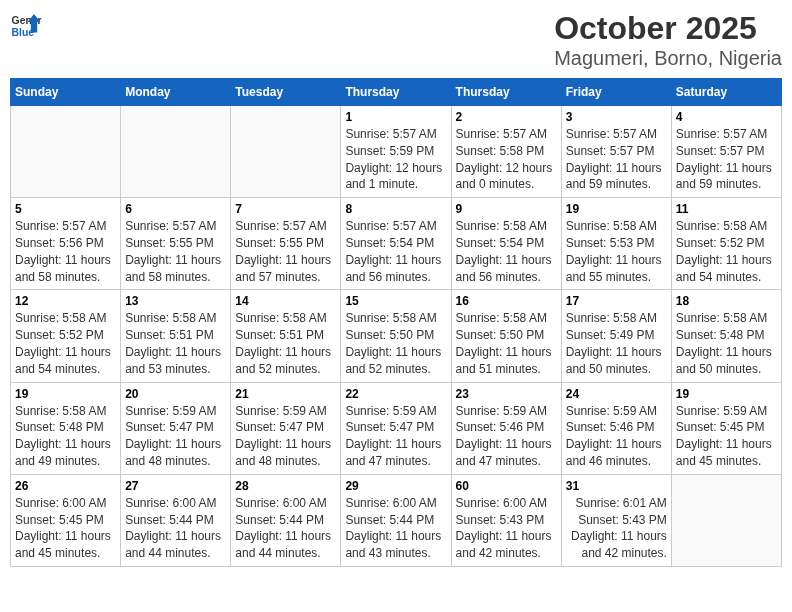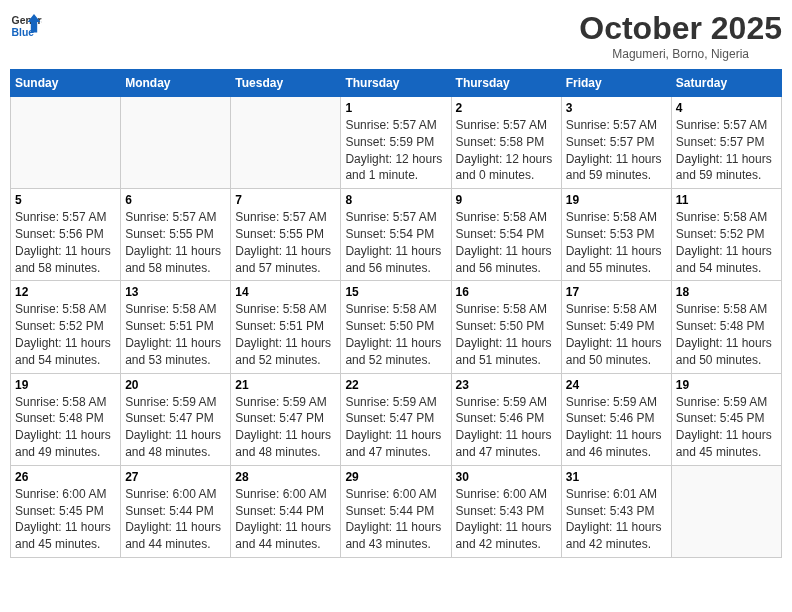--- a/index.html
+++ b/index.html
@@ -19,29 +19,29 @@
     .logo {
       display: flex;
       align-items: center;
       gap: 4px;
     }
     .logo-icon {
       width: 32px;
       height: 32px;
     }
     .title-area {
-      text-align: center;
+      text-align: left;
     }
     .month-title {
       font-size: 32px;
       font-weight: bold;
       color: #333;
     }
     .location-title {
-      font-size: 12px;
+      font-size: 20px;
       color: #555;
     }
     .calendar {
       width: 100%;
       border-collapse: collapse;
       border: 1px solid #ccc;
     }
     .calendar th {
       background-color: #1565C0;
       color: #fff;
@@ -316,29 +316,29 @@
 and 44 minutes.</div>
         </td>
         <td>
           <div class="day-number">29</div>
           <div class="day-info" style="white-space: pre-line;">Sunrise: 6:00 AM
 Sunset: 5:44 PM
 Daylight: 11 hours
 and 43 minutes.</div>
         </td>
         <td>
-          <div class="day-number">30</div>
+          <div class="day-number">60</div>
           <div class="day-info" style="white-space: pre-line;">Sunrise: 6:00 AM
 Sunset: 5:43 PM
 Daylight: 11 hours
 and 42 minutes.</div>
         </td>
         <td>
           <div class="day-number">31</div>
-          <div class="day-info" style="white-space: pre-line;">Sunrise: 6:01 AM
+          <div class="day-info" style="white-space: pre-line; text-align: right;">Sunrise: 6:01 AM
 Sunset: 5:43 PM
 Daylight: 11 hours
 and 42 minutes.</div>
         </td>
         <td class="empty-cell"></td>
       </tr>
     </tbody>
 </table>
 
 </body></html>

